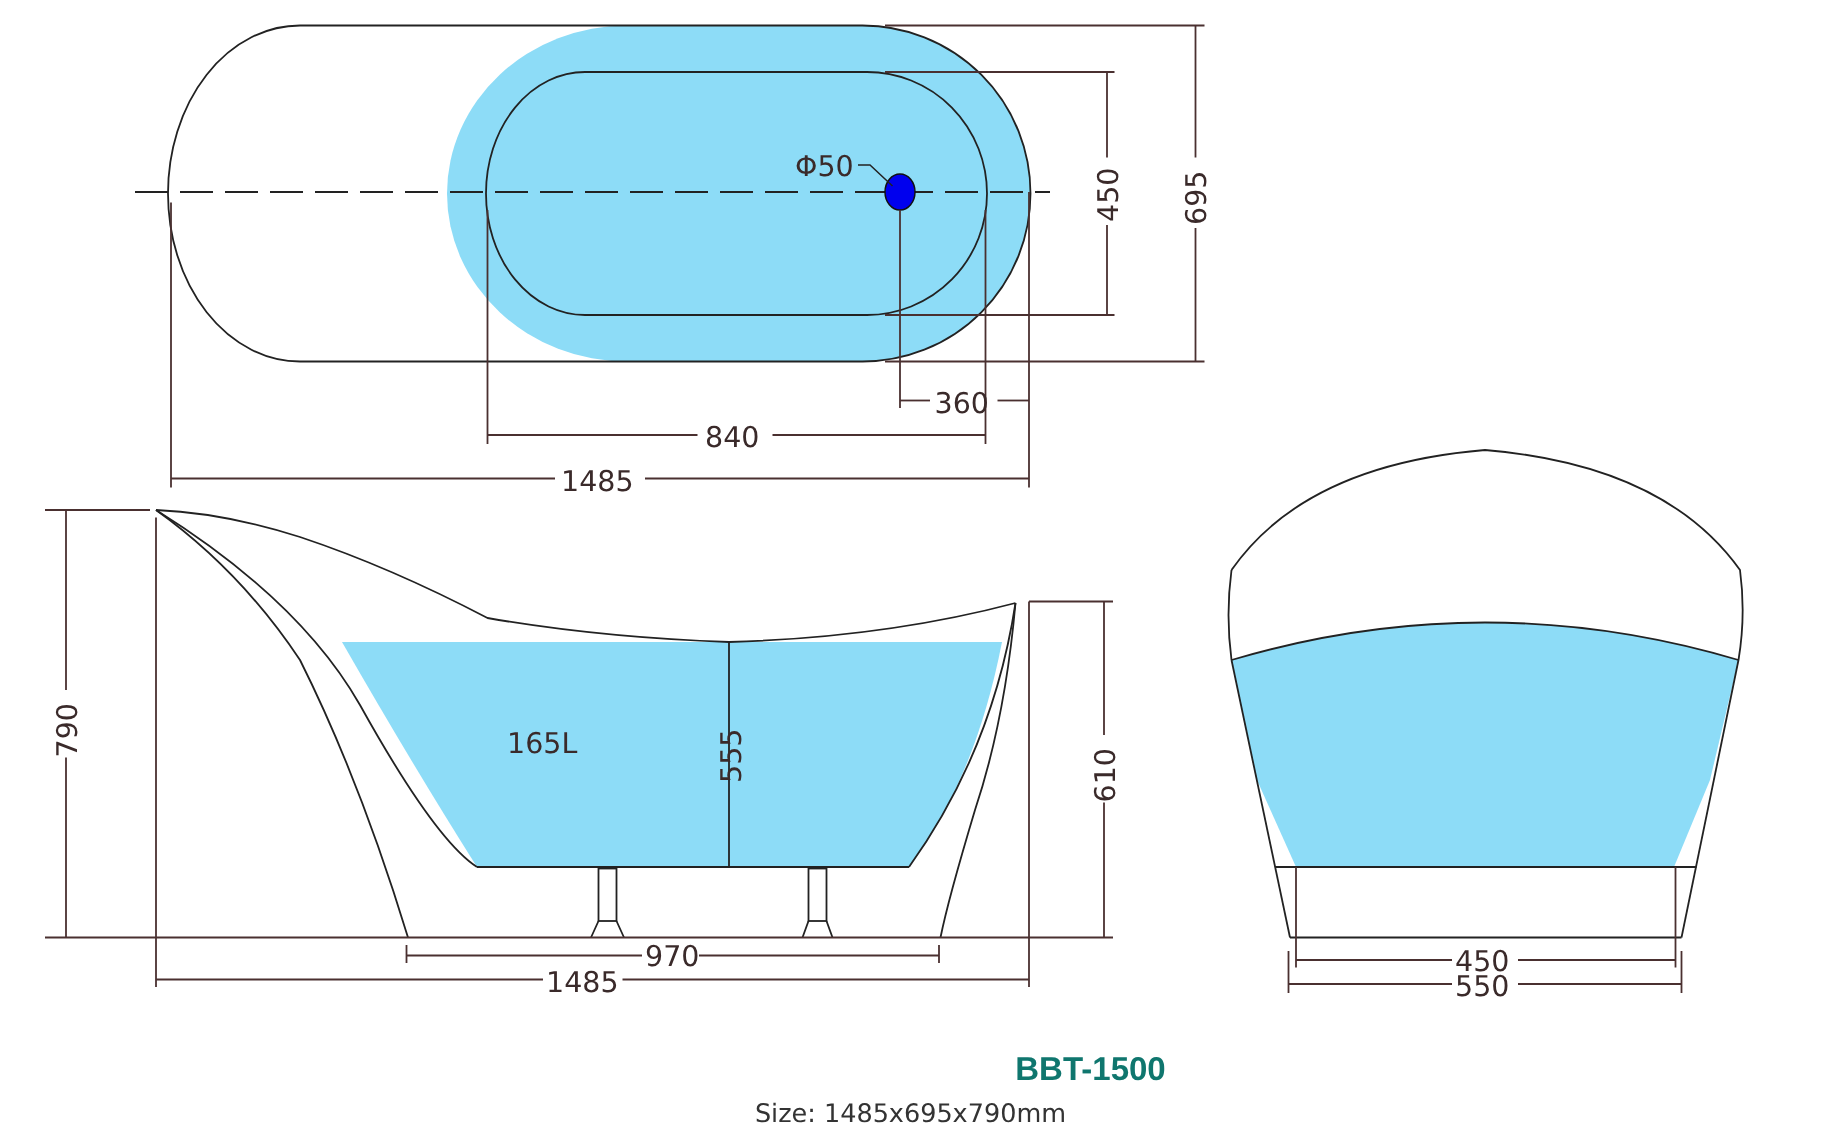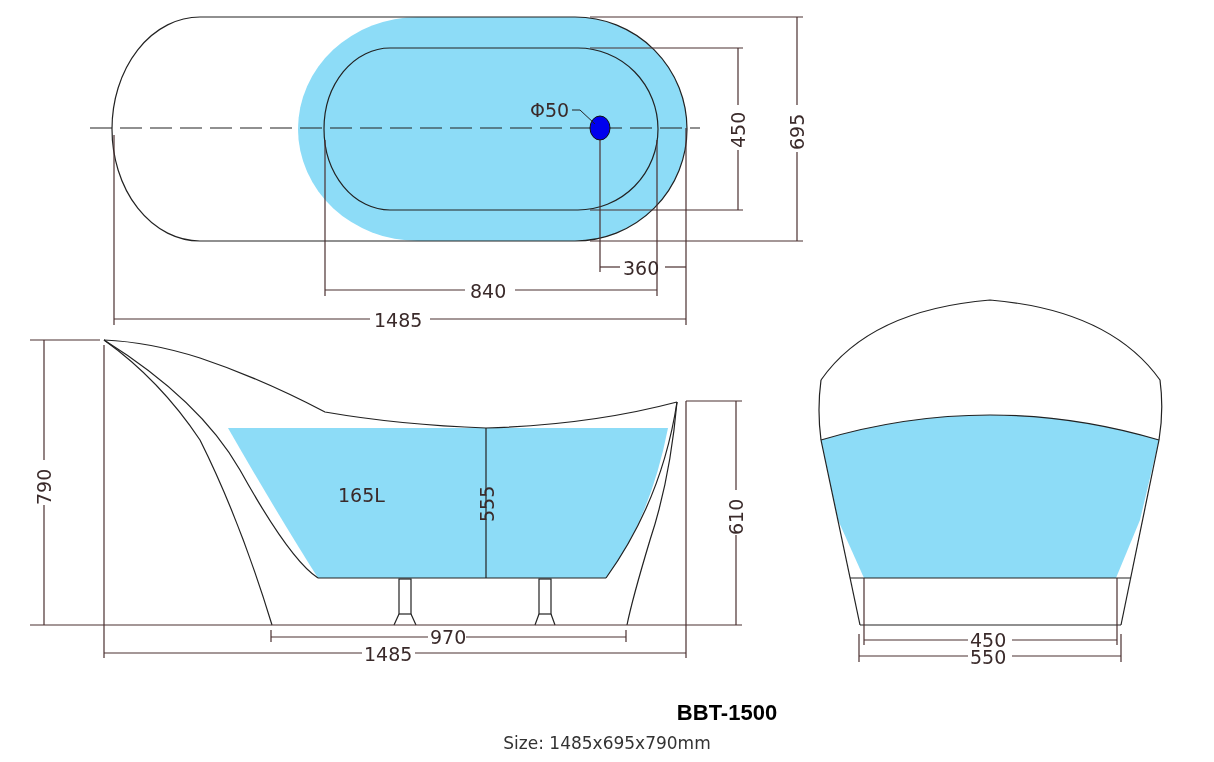--- a/index.html
+++ b/index.html
@@ -1,20 +1,20 @@
 <!DOCTYPE html>
 <html><head>
 <meta charset="utf-8">
 <style>
   html, body { margin: 0; padding: 0; background: #ffffff; }
   body { width: 1214px; height: 762px; position: relative; overflow: hidden; font-family: "DejaVu Sans", sans-serif; }
   svg.drawing { position: absolute; left: 0; top: 0; }
   .dimtext { font-family: "DejaVu Sans", sans-serif; font-size: 19px; fill: #3a2a2a; }
   .model { position: absolute; left: 0; width: 1214px; top: 700px; text-align: center; padding-left: 240px; box-sizing: border-box;
-           font-family: "Liberation Sans", sans-serif; font-weight: bold; font-size: 22px; color: #000000; letter-spacing: 0px; }
+           font-family: "Liberation Sans", sans-serif; font-weight: bold; font-size: 22px; color: #0f766e; letter-spacing: 0px; }
   .size { position: absolute; left: 0; width: 1214px; top: 733px; text-align: center; box-sizing: border-box;
           font-family: "DejaVu Sans", sans-serif; font-size: 17px; color: #333; }
 </style>
 </head>
 <body>
 
 <svg class="drawing" width="1214" height="762" viewBox="0 0 1214 762">
 
   <g>
 

